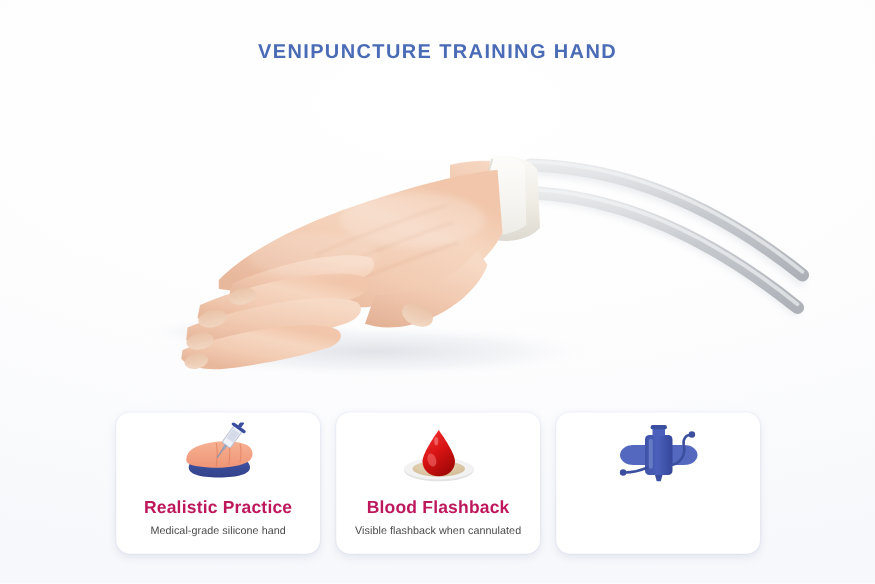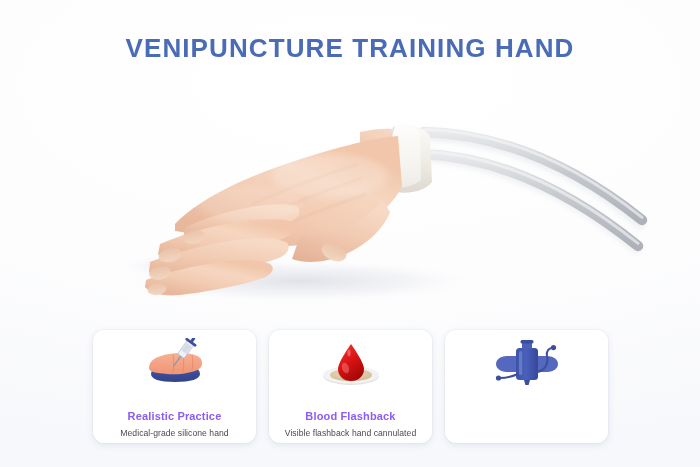--- a/index.html
+++ b/index.html
@@ -24,21 +24,21 @@
     overflow: hidden;
   }
 
   
   .title {
     position: absolute;
     top: 33px;
     left: 0;
     width: 700px;
     text-align: center;
-    font-size: 26px;
+    font-size: 16px;
     font-weight: 700;
     letter-spacing: 1.1px;
     color: #4a6bb5;
     white-space: nowrap;
   }
 
   
   .hero {
     position: absolute;
     top: 96px;
@@ -80,24 +80,24 @@
     padding-top: 8px;
   }
 
   .card-icon {
     width: 92px;
     height: 50px;
     display: block;
   }
 
   .card-title {
-    margin-top: 22px;
-    font-size: 11px;
+    margin-top: 9px;
+    font-size: 14px;
     font-weight: 700;
-    color: #8b5cf6;
+    color: #be185d;
     letter-spacing: 0.15px;
     white-space: nowrap;
   }
 
   .card-sub {
     margin-top: 6px;
     font-size: 8.6px;
     color: #4a4a4a;
     letter-spacing: 0.05px;
     white-space: nowrap;
@@ -302,21 +302,21 @@
         <path d="M46 6
                  C 46 6, 33 24, 33 31
                  C 33 38.5, 38.9 43, 46 43
                  C 53.1 43, 59 38.5, 59 31
                  C 59 24, 46 6, 46 6 Z" fill="url(#c2drop)"></path>
 
         <ellipse cx="40.5" cy="30" rx="3.4" ry="5.4" fill="#ff8a8a" opacity="0.45" transform="rotate(-18 40.5 30)"></ellipse>
         <ellipse cx="44" cy="15" rx="1.6" ry="3.4" fill="#ff9a9a" opacity="0.5"></ellipse>
       </svg>
       <div class="card-title">Blood Flashback</div>
-      <div class="card-sub">Visible flashback hand cannulated</div>
+      <div class="card-sub">Visible flashback when cannulated</div>
     </div>
 
     <div class="card">
       <svg class="card-icon" viewBox="0 0 92 50">
         <defs>
           <linearGradient id="c3b" x1="0" y1="0" x2="1" y2="0">
             <stop offset="0%" stop-color="#3f53a6"></stop>
             <stop offset="45%" stop-color="#4a60bb"></stop>
             <stop offset="100%" stop-color="#36479a"></stop>
           </linearGradient>

